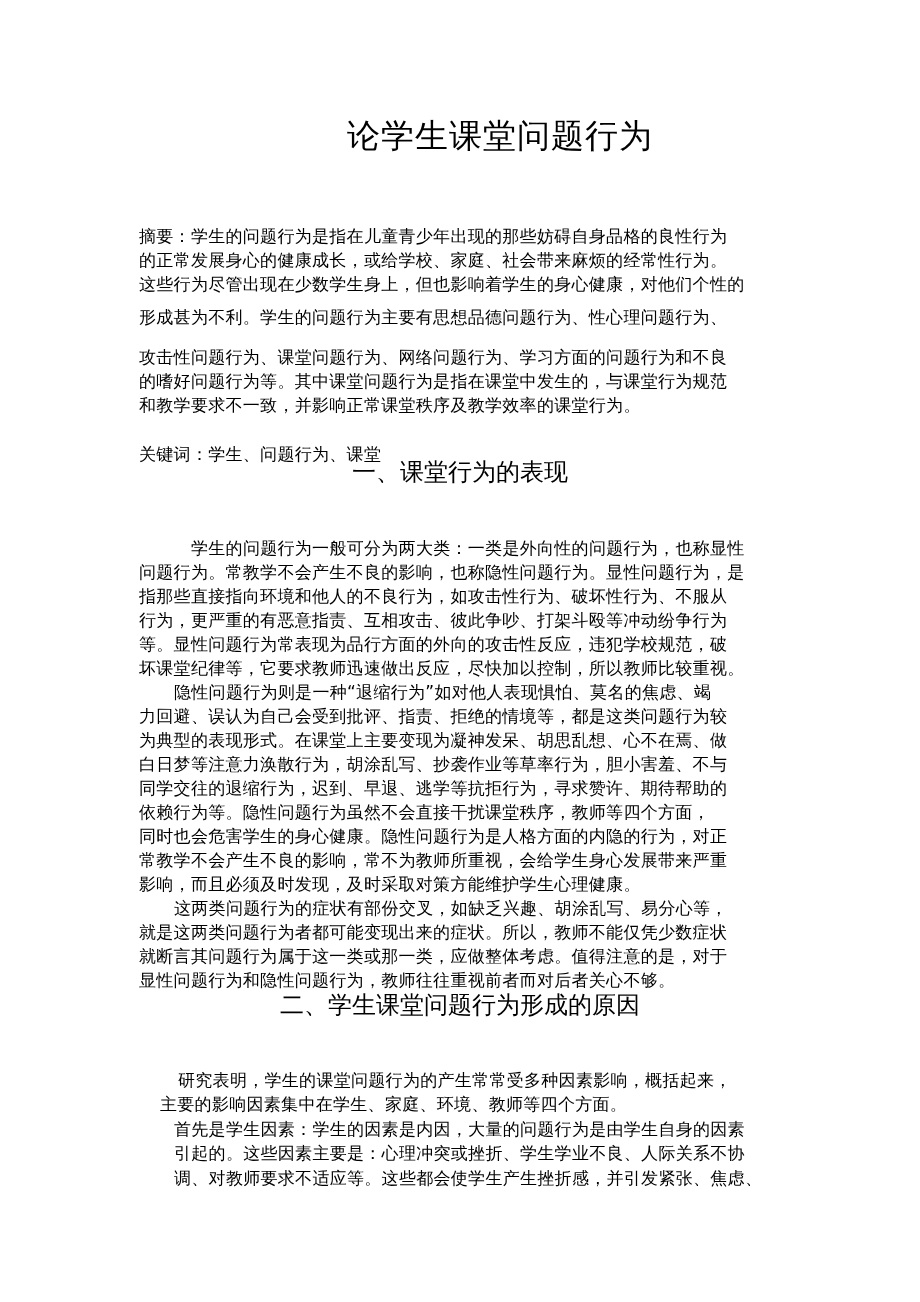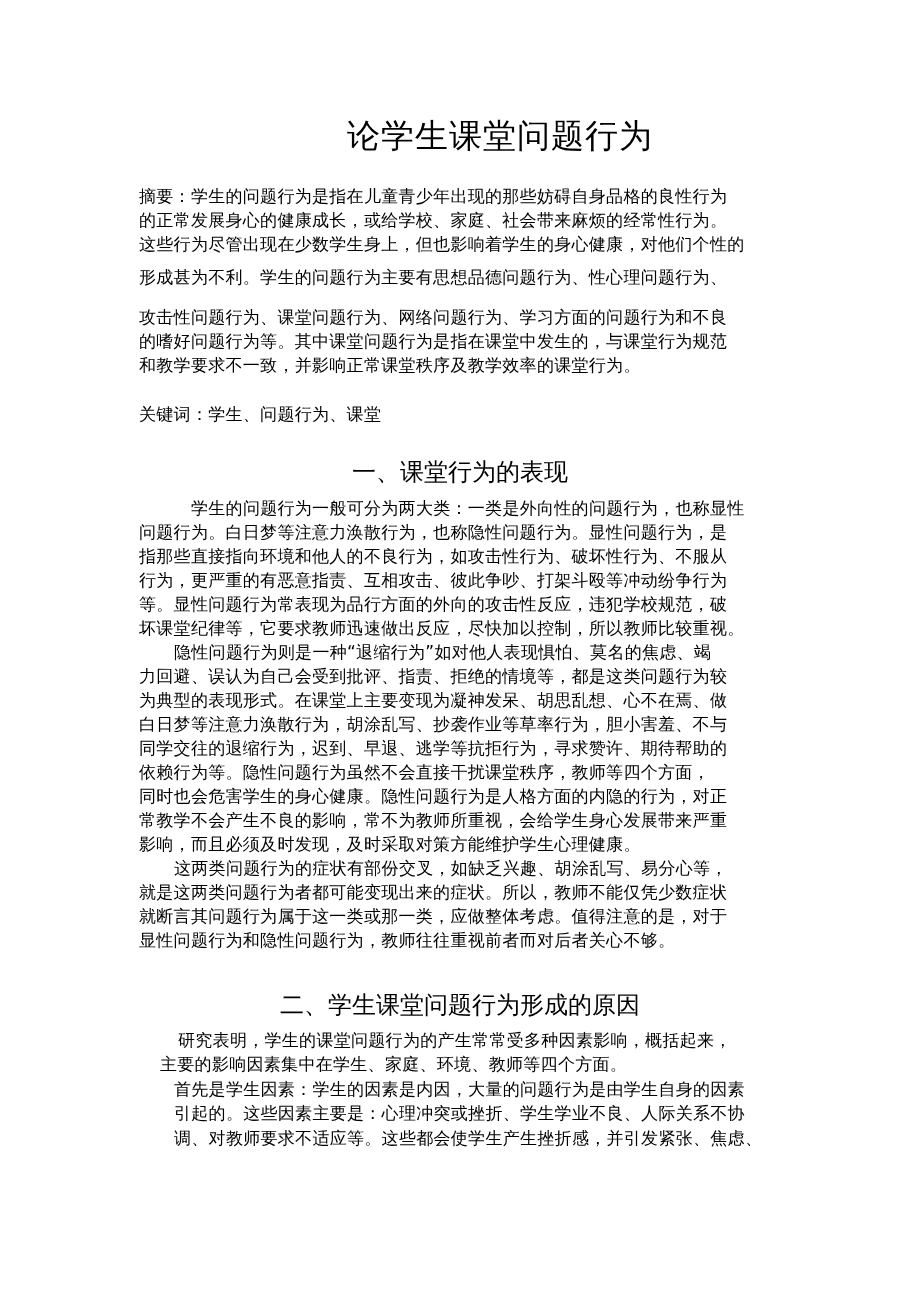--- a/index.html
+++ b/index.html
@@ -1,21 +1,21 @@
 <!DOCTYPE html>
 <html><head>
   <meta charset="utf-8">
   <style>
     html, body { margin: 0; padding: 0; background: #ffffff; }
     body { width: 920px; height: 1302px; position: relative; overflow: hidden;
            font-family: "DejaVu Sans", "Liberation Sans", sans-serif; color: #000; }
     .page { position: absolute; left: 0; top: 0; width: 920px; height: 1302px; background: #fff; }
     .title { position: absolute; left: 0; width: 920px; top: 112px; text-align: center;
              font-size: 33px; line-height: 48px; letter-spacing: 1px; padding-left: 40px; }
-    .line { position: absolute; white-space: nowrap; font-size: 17px; line-height: 24px; letter-spacing: 0.3px; }
+    .line { position: absolute; white-space: nowrap; font-size: 17px; line-height: 24px; letter-spacing: 0.3px; margin-top: 40px; }
     .h2 { position: absolute; left: 0; width: 920px; text-align: center; font-size: 24px; line-height: 34px; font-family: Liberation Serif, serif; }
   </style>
 </head>
 <body>
 
 <div class="page">
   <div class="title">论学生课堂问题行为</div>
 
   <div>
     <div class="line" style="left:139px;top:184px">摘要：学生的问题行为是指在儿童青少年出现的那些妨碍自身品格的良性行为</div>
@@ -26,21 +26,21 @@
     <div class="line" style="left:139px;top:329px">的嗜好问题行为等。其中课堂问题行为是指在课堂中发生的，与课堂行为规范</div>
     <div class="line" style="left:139px;top:353px">和教学要求不一致，并影响正常课堂秩序及教学效率的课堂行为。</div>
   </div>
 
   <div class="line" style="left:139px;top:402px">关键词：学生、问题行为、课堂</div>
 
   <div class="h2" style="top:455px">一、课堂行为的表现</div>
 
   <div>
     <div class="line" style="left:191px;top:496px">学生的问题行为一般可分为两大类：一类是外向性的问题行为，也称显性</div>
-    <div class="line" style="left:139px;top:520px">问题行为。白日梦等注意力涣散行为，也称隐性问题行为。显性问题行为，是</div>
+    <div class="line" style="left:139px;top:520px">问题行为。常教学不会产生不良的影响，也称隐性问题行为。显性问题行为，是</div>
     <div class="line" style="left:139px;top:544px">指那些直接指向环境和他人的不良行为，如攻击性行为、破坏性行为、不服从</div>
     <div class="line" style="left:139px;top:568px">行为，更严重的有恶意指责、互相攻击、彼此争吵、打架斗殴等冲动纷争行为</div>
     <div class="line" style="left:139px;top:592px">等。显性问题行为常表现为品行方面的外向的攻击性反应，违犯学校规范，破</div>
     <div class="line" style="left:139px;top:616px">坏课堂纪律等，它要求教师迅速做出反应，尽快加以控制，所以教师比较重视。</div>
     <div class="line" style="left:174px;top:640px">隐性问题行为则是一种“退缩行为”如对他人表现惧怕、莫名的焦虑、竭</div>
     <div class="line" style="left:139px;top:664px">力回避、误认为自己会受到批评、指责、拒绝的情境等，都是这类问题行为较</div>
     <div class="line" style="left:139px;top:688px">为典型的表现形式。在课堂上主要变现为凝神发呆、胡思乱想、心不在焉、做</div>
     <div class="line" style="left:139px;top:712px">白日梦等注意力涣散行为，胡涂乱写、抄袭作业等草率行为，胆小害羞、不与</div>
     <div class="line" style="left:139px;top:736px">同学交往的退缩行为，迟到、早退、逃学等抗拒行为，寻求赞许、期待帮助的</div>
     <div class="line" style="left:139px;top:760px">依赖行为等。隐性问题行为虽然不会直接干扰课堂秩序，教师等四个方面，</div>

